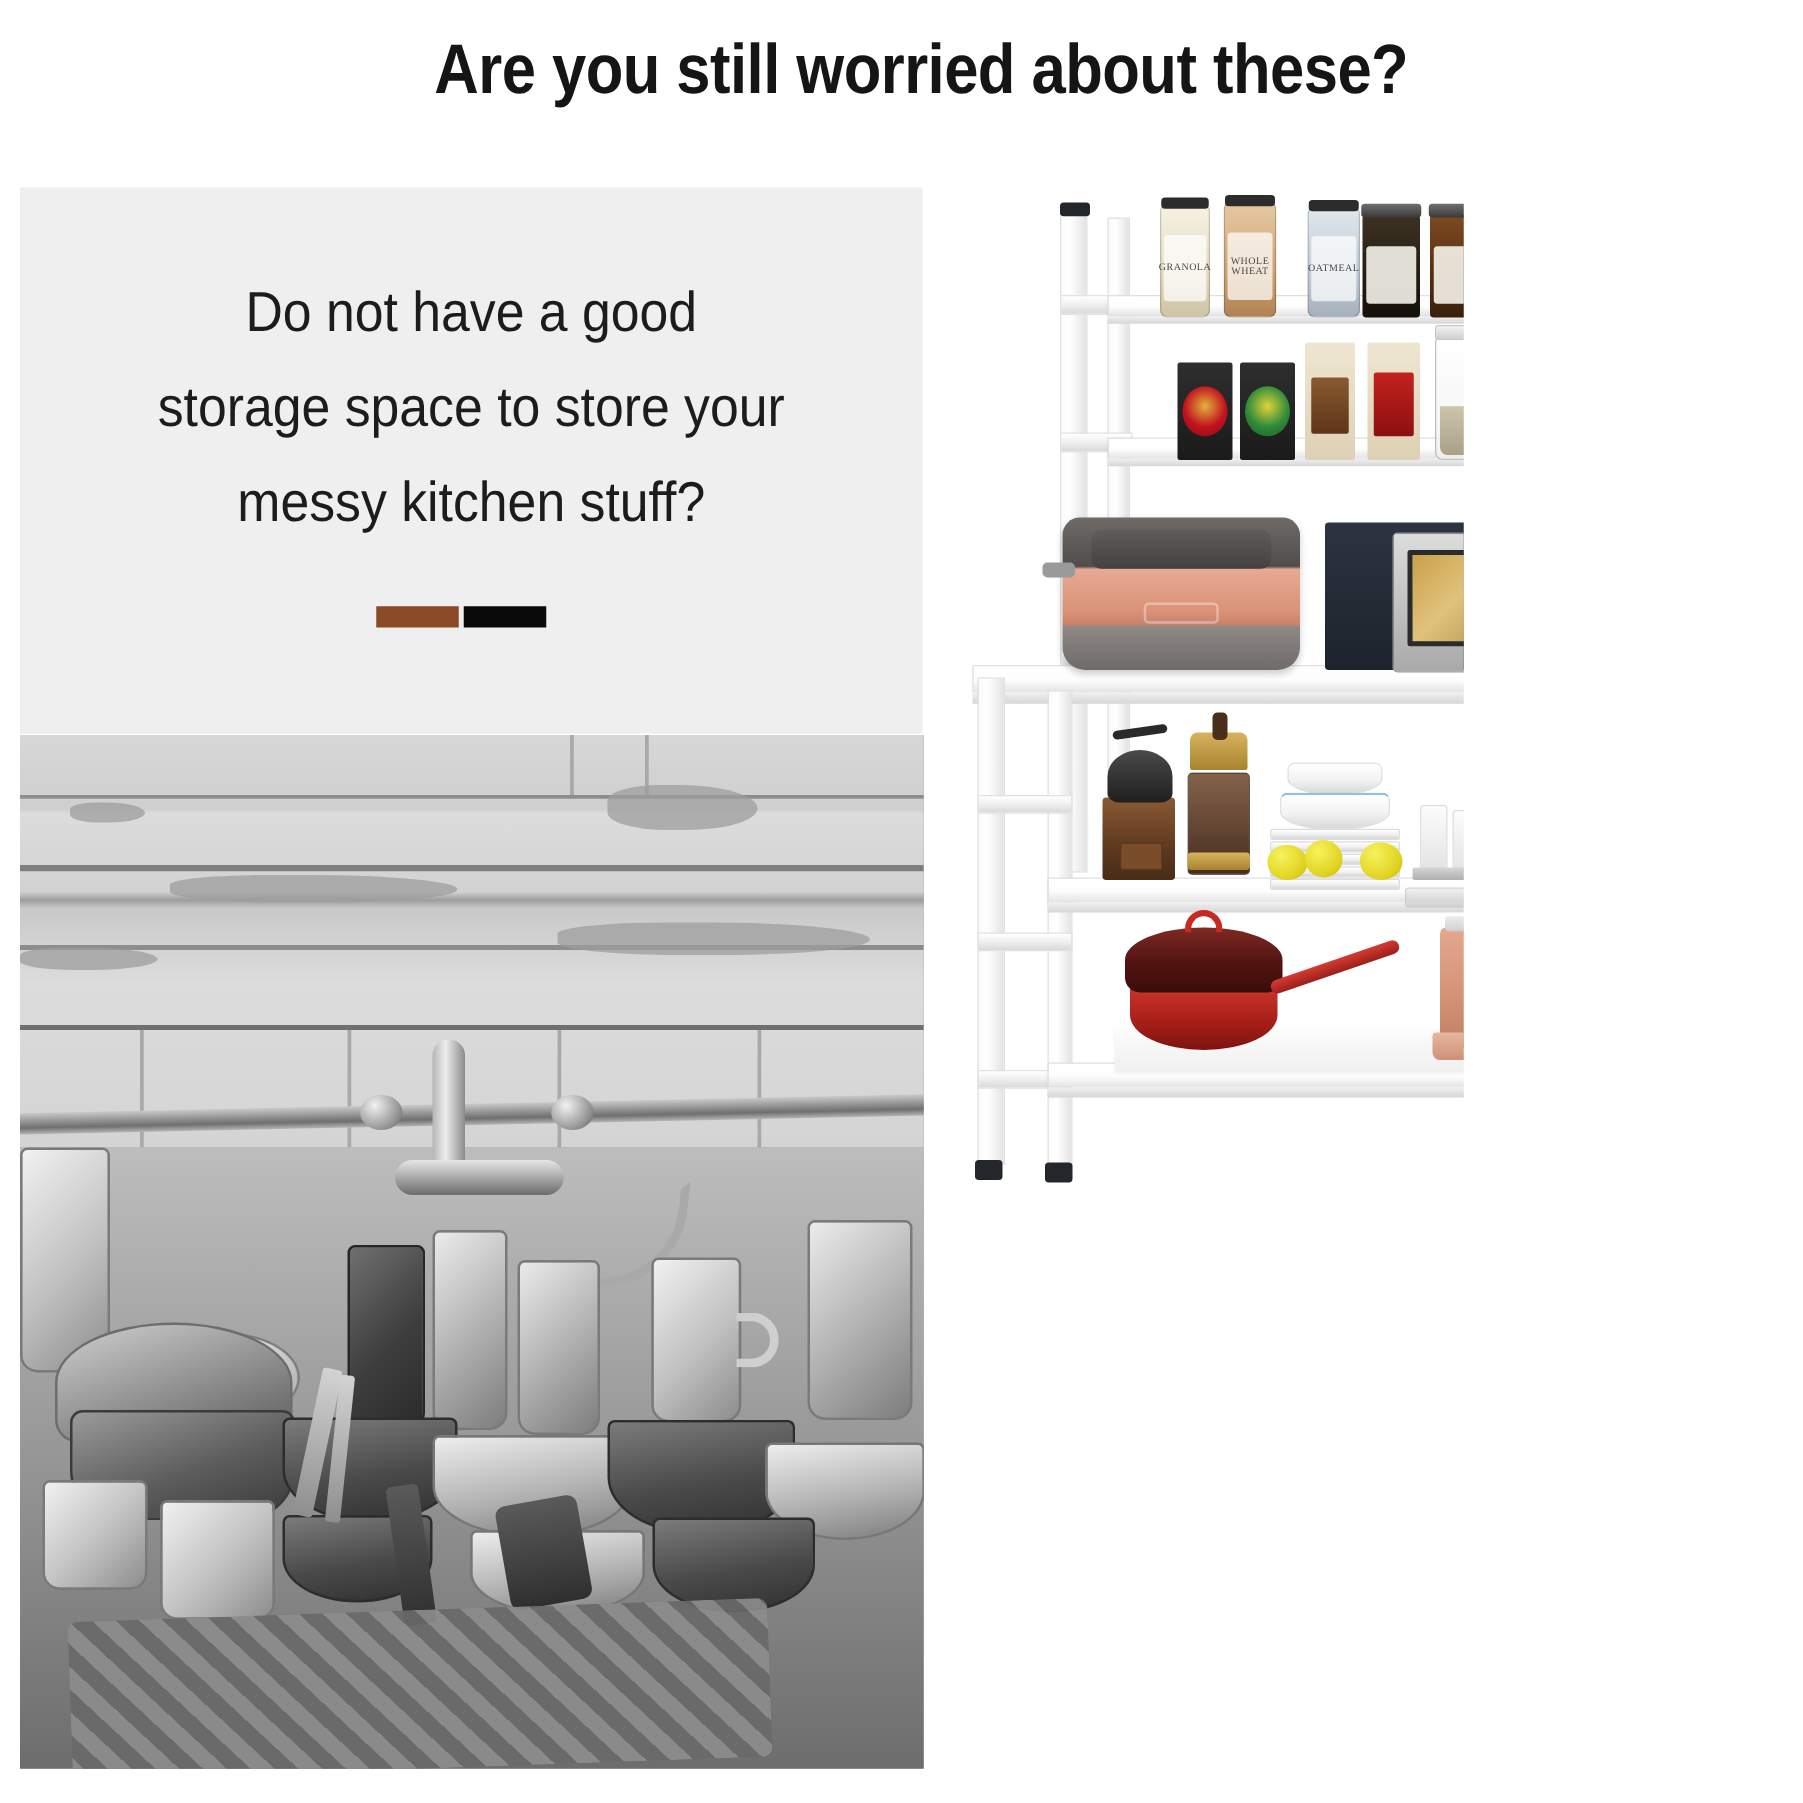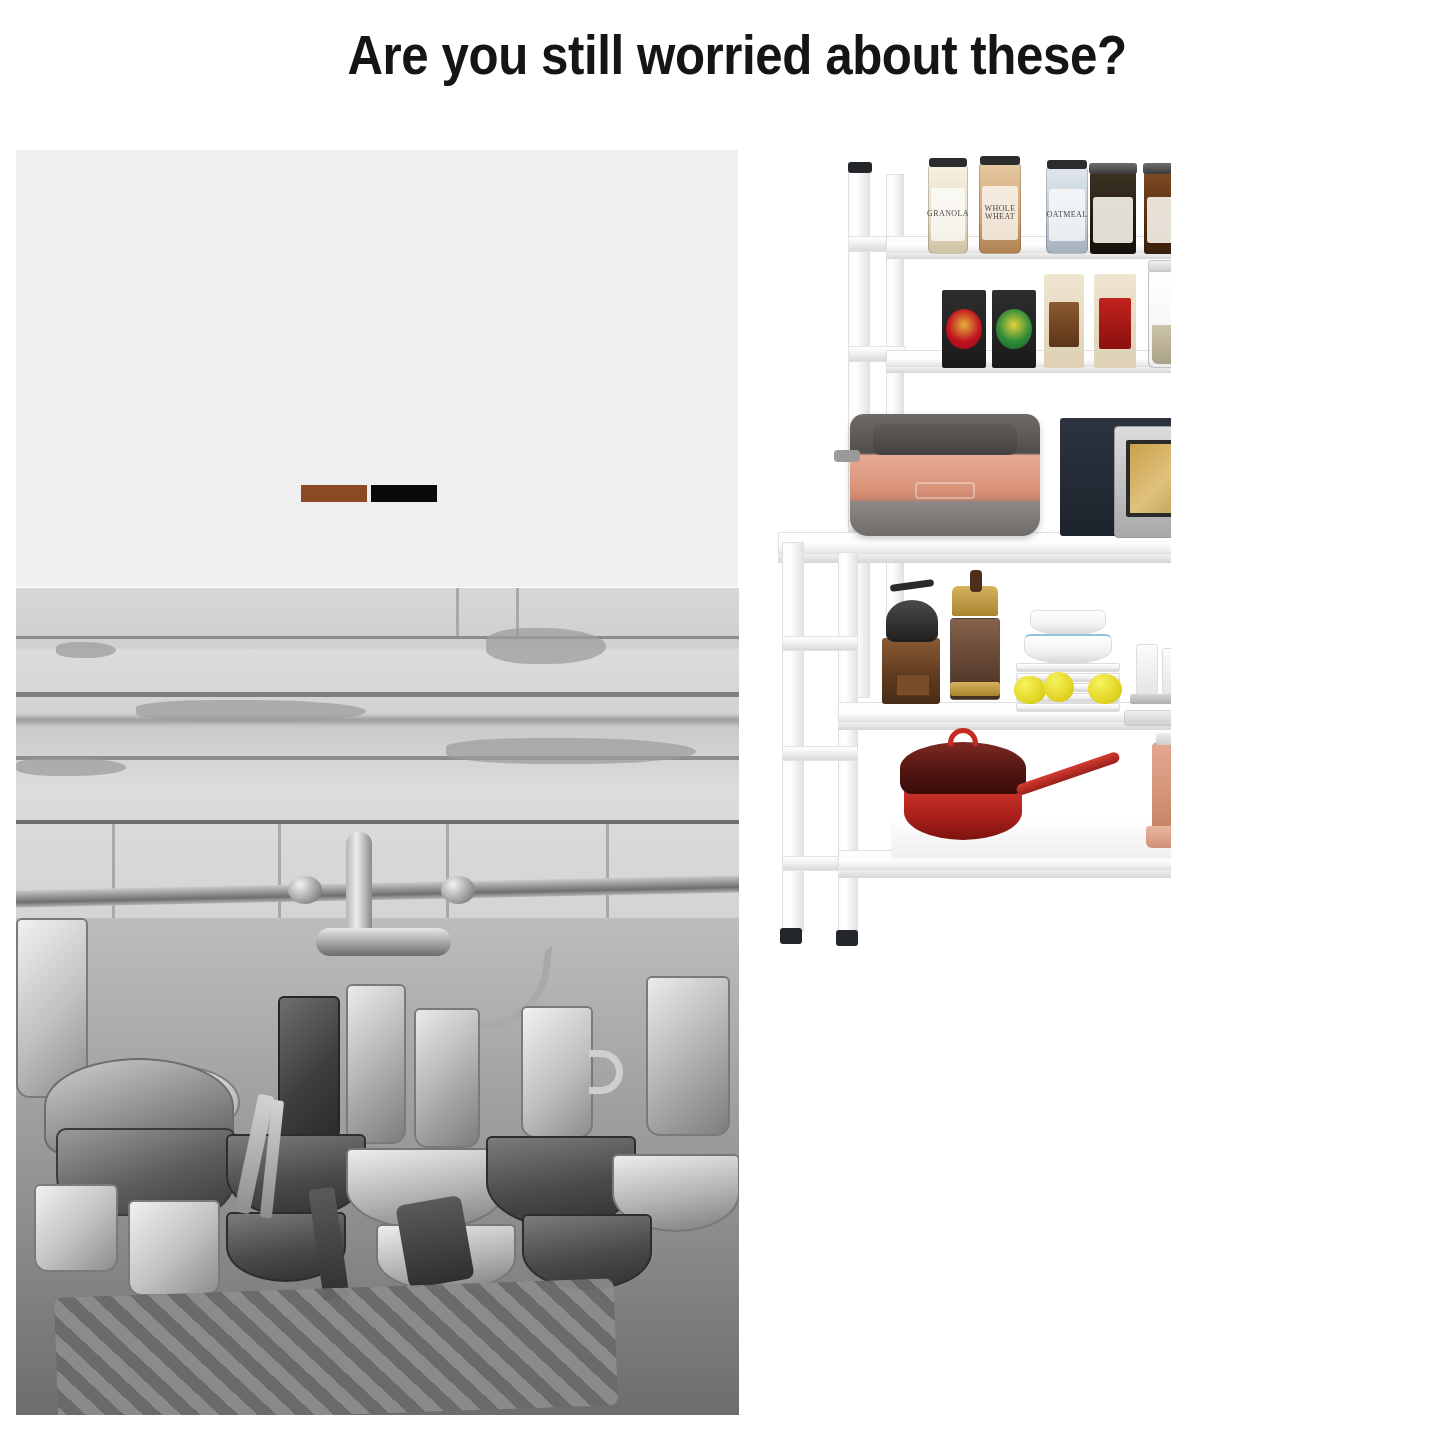--- a/index.html
+++ b/index.html
@@ -180,20 +180,25 @@
   .toaster{ position:absolute; border-radius:3px; background:linear-gradient(180deg,#e2e2e2,#c0c0c0); border:1px solid #b0b0b0; }
 </style>
 </head>
 <body>
 
 <div id="stage">
 
   <div class="headline">Are you still worried about these?</div>
 
   <div class="panel" id="panel-left">
+    <div class="panel-text" id="panel-left-text">
+      <span class="ln">Do not have a good</span>
+      <span class="ln">storage space to store your</span>
+      <span class="ln">messy kitchen stuff?</span>
+    </div>
     <div class="rule" id="rule-left">
       <span class="seg brown"></span>
       <span class="seg black"></span>
     </div>
   </div>
 
   <div id="photo-dishes">
     <div class="wall">
       <div class="grout-h" style="top:48px"></div>
       <div class="grout-h" style="top:104px;height:5px;background:#7f7f7f"></div>

